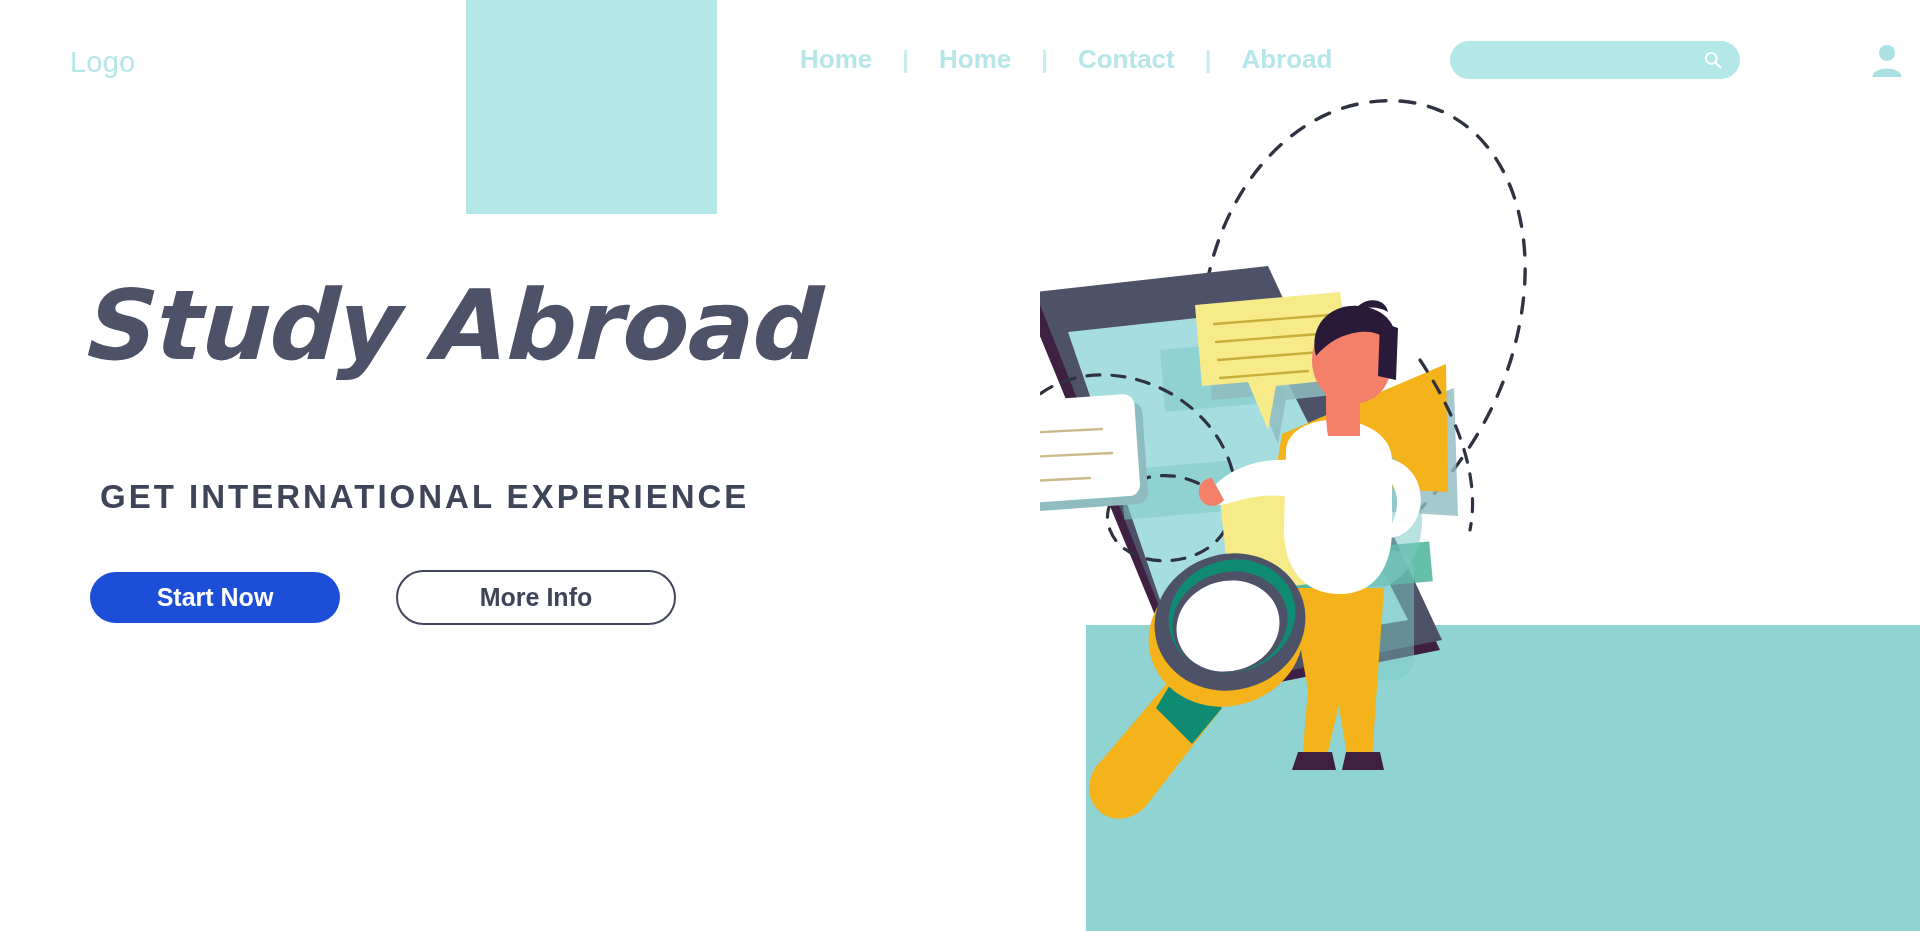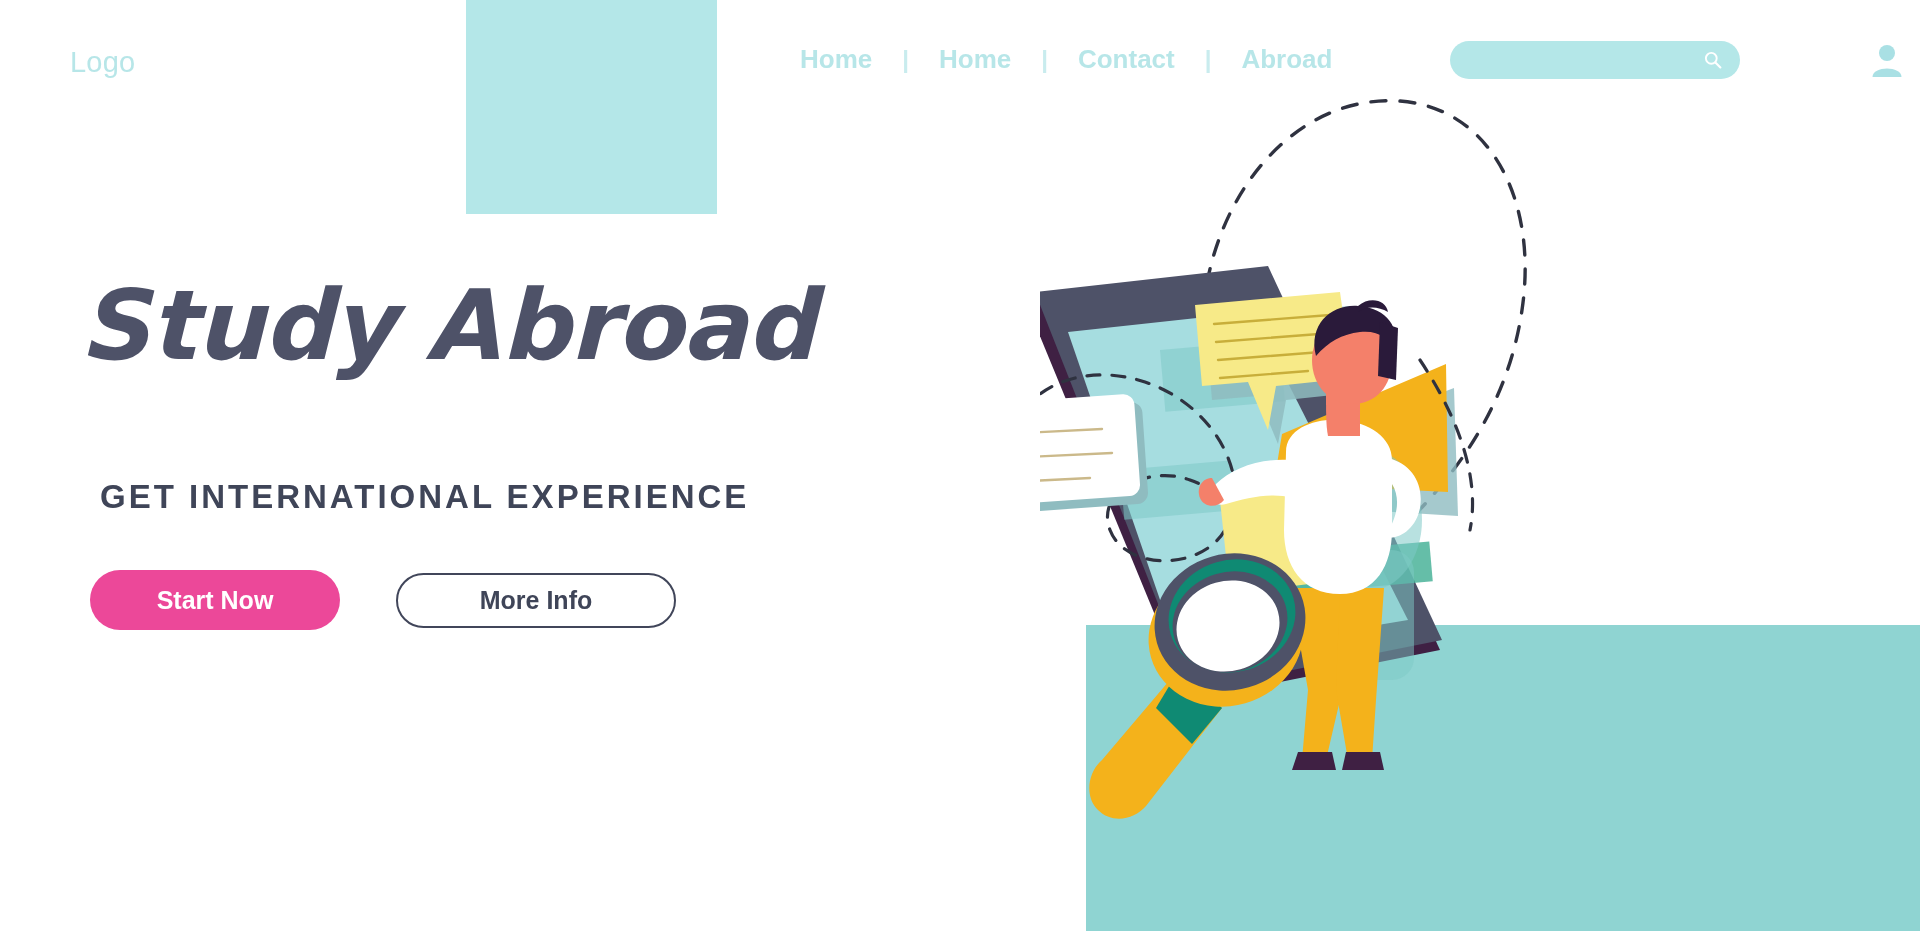--- a/index.html
+++ b/index.html
@@ -45,22 +45,22 @@
     font-family:"DejaVu Sans", sans-serif; letter-spacing:-1px;
     transform:skewX(-3deg); }
 
   .subtitle{ position:absolute; left:92px; top:478px; font-size:33px;
     font-weight:700; color:#3f4558; letter-spacing:3.0px; white-space:nowrap;margin-left:8px; }
 
   .btn-row{ position:absolute; left:90px; top:570px; display:flex; gap:56px;
     align-items:center; }
   .btn{ font-size:25px; font-weight:700; border-radius:34px; cursor:pointer;
     font-family:"Liberation Sans", sans-serif; }
-  .btn-primary{ background:#ec4899; color:#ffffff; border:0;
-    width:250px; height:60px; }
+  .btn-primary{ background:#1d4ed8; color:#ffffff; border:0;
+    width:250px; height:51px; }
   .btn-secondary{ background:#ffffff; color:#3f4558; border:2.5px solid #41465a;
     width:280px; height:55px; }
 
   .cols{ position:absolute; left:90px; top:682px; display:flex; gap:0px; }
   .col{ font-size:27px; line-height:1.18; color:#474c60; }
   .col1{ width:430px; }
   .col2{ width:340px; }
 
   
   .illo{ position:absolute; left:1040px; top:60px; width:880px; height:871px; }

